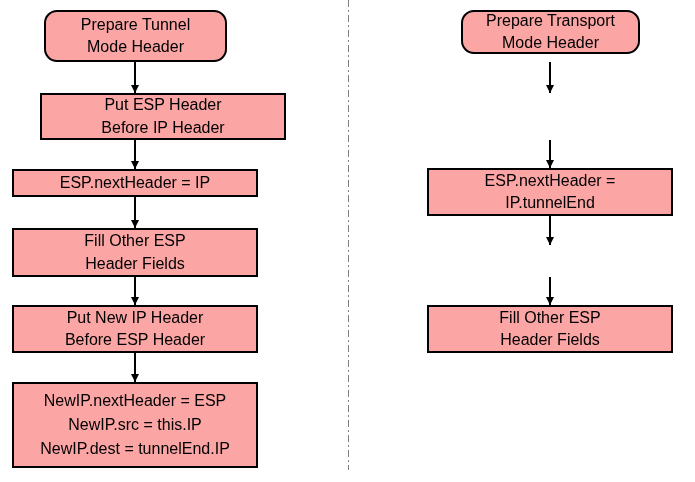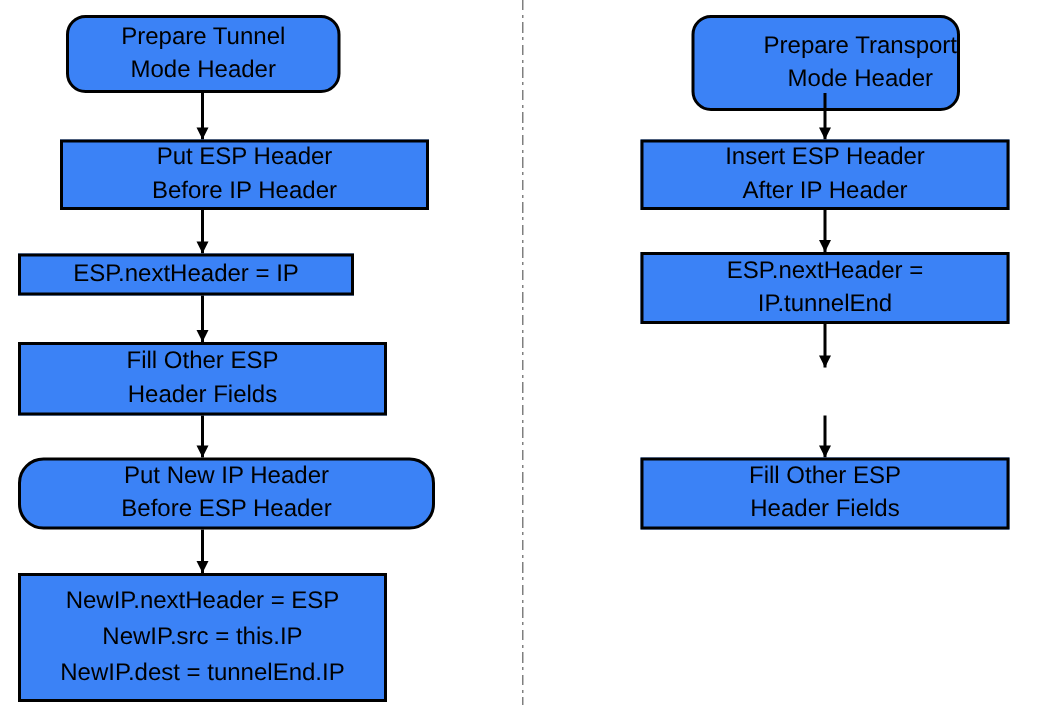--- a/index.html
+++ b/index.html
@@ -11,21 +11,21 @@
   .canvas {
     position: relative;
     width: 695px;
     height: 482px;
     background: #ffffff;
     overflow: hidden;
   }
   .node {
     position: absolute;
     box-sizing: border-box;
-    background: #3b82f6;
+    background: #fca5a5;
     border: 2px solid #000000;
     display: flex;
     align-items: center;
     justify-content: center;
     text-align: center;
     color: #000000;
     font-size: 16px;
     line-height: 1.4;
   }
   .node .label {
@@ -60,32 +60,32 @@
       #7f7f7f 0px, #7f7f7f 7px,
       transparent 7px, transparent 10px,
       #7f7f7f 10px, #7f7f7f 12px,
       transparent 12px, transparent 15px
     );
   }
 
   
   .l-start { left: 44px;  top: 10px;  width: 183px; height: 52px; }
   .l-n1    { left: 12px;  top: 93px;  width: 246px; height: 47px; margin-left: 28px; }
-  .l-n2    { left: 12px;  top: 169px; width: 224px; height: 28px; }
+  .l-n2    { left: 12px;  top: 169px; width: 246px; height: 28px; }
   .l-n3    { left: 12px;  top: 228px; width: 246px; height: 49px; }
-  .l-n4    { left: 12px;  top: 305px; width: 278px; height: 48px; border-radius: 17px; }
+  .l-n4    { left: 12px;  top: 305px; width: 246px; height: 48px; }
   .l-n5    { left: 12px;  top: 382px; width: 246px; height: 86px; line-height: 1.5; }
   .l-a1 { left: 134px; top: 62px;  height: 31px; }
   .l-a2 { left: 134px; top: 140px; height: 29px; }
   .l-a3 { left: 134px; top: 197px; height: 31px; }
   .l-a4 { left: 134px; top: 277px; height: 28px; }
   .l-a5 { left: 134px; top: 353px; height: 29px; }
 
   
-  .r-start { left: 461px; top: 10px;  width: 179px; height: 64px; justify-content: flex-end; }
+  .r-start { left: 461px; top: 10px;  width: 179px; height: 44px; }
   .r-n1    { left: 427px; top: 93px;  width: 246px; height: 47px; }
   .r-n2    { left: 427px; top: 168px; width: 246px; height: 48px; }
   .r-n3    { left: 427px; top: 245px; width: 246px; height: 32px; }
   .r-n4    { left: 427px; top: 305px; width: 246px; height: 48px; }
   .r-a1 { left: 549px; top: 62px;  height: 31px; }
   .r-a2 { left: 549px; top: 140px; height: 28px; }
   .r-a3 { left: 549px; top: 216px; height: 29px; }
   .r-a4 { left: 549px; top: 277px; height: 28px; }
 </style>
 </head>
@@ -147,24 +147,20 @@
 
   <div class="node start r-start">
     <span class="label">Prepare Transport
 Mode Header</span>
   </div>
 
   <div class="arrow r-a1">
       <span class="head"></span>
     </div>
 
-  <div class="node r-n1">
-    <span class="label">Insert ESP Header
-After IP Header</span>
-  </div>
 
   <div class="arrow r-a2">
       <span class="head"></span>
     </div>
 
   <div class="node r-n2">
     <span class="label">ESP.nextHeader =
 IP.tunnelEnd</span>
   </div>
 

